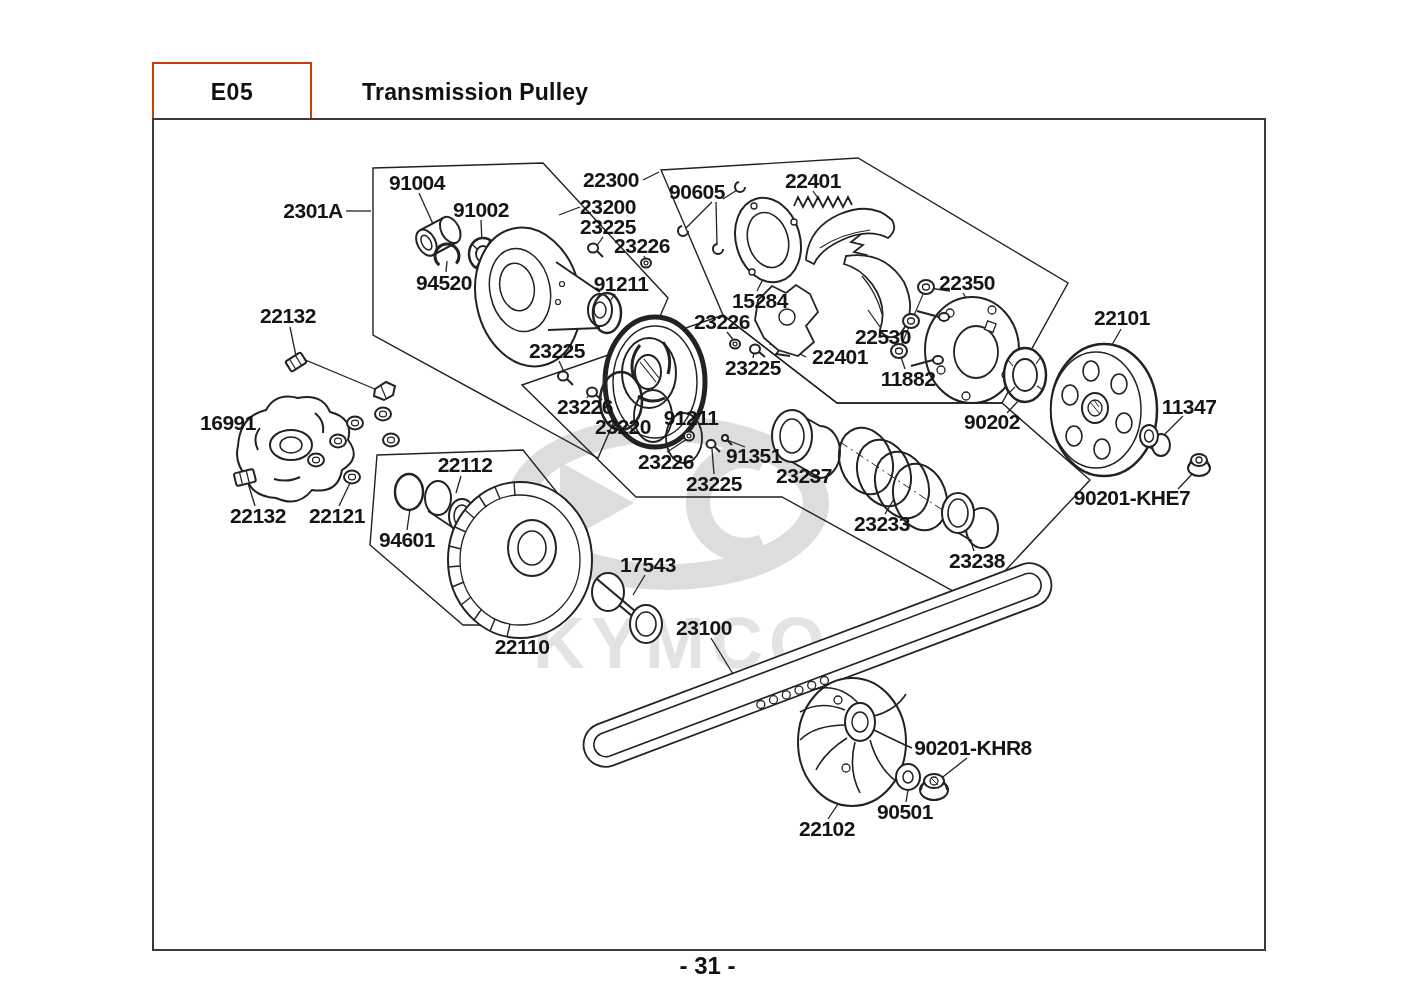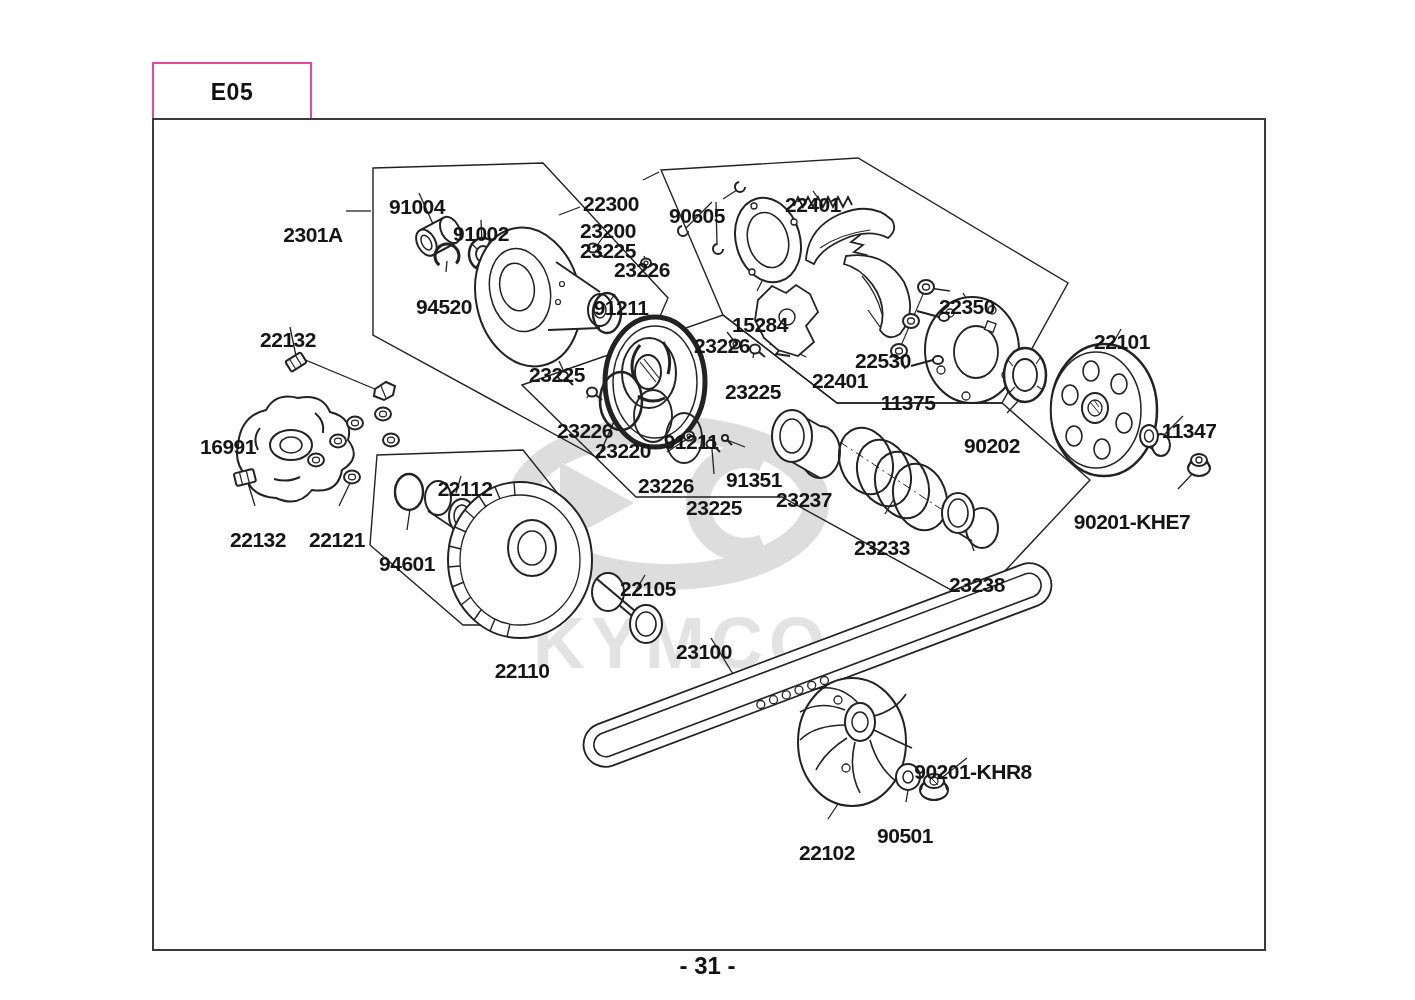--- a/index.html
+++ b/index.html
@@ -1,37 +1,38 @@
 <!DOCTYPE html>
 <html><head>
 <meta charset="utf-8">
 <style>
   html,body{margin:0;padding:0;background:#fff;}
   .page{position:relative;width:1415px;height:1000px;background:#ffffff;overflow:hidden;
         font-family:"Liberation Sans","DejaVu Sans",sans-serif;color:#111;}
-  .code-box{position:absolute;left:152px;top:62px;width:156px;height:56px;border:2px solid #ec4899;
+  .code-box{position:absolute;left:152px;top:62px;width:156px;height:56px;border:2px solid #c2410c;
         background:#fff;display:flex;align-items:center;justify-content:center;
         font-size:23px;font-weight:700;letter-spacing:.5px;}
   .page-title{position:absolute;left:362px;top:79px;font-size:23px;font-weight:700;letter-spacing:.2px;}
   .frame{position:absolute;left:152px;top:118px;width:1110px;height:829px;border:2px solid #3a3a3a;background:#fff;}
   .diagram-svg{position:absolute;left:0;top:0;z-index:2;}
   .labels-layer{position:absolute;left:0;top:0;width:1415px;height:1000px;z-index:3;pointer-events:none;}
   .part-label{position:absolute;transform:translate(-50%,-50%);font-weight:700;font-size:21px;
-        letter-spacing:-0.5px;white-space:nowrap;color:#151515;margin-top:24px;}
+        letter-spacing:-0.5px;white-space:nowrap;color:#151515;}
   .page-number{position:absolute;left:0;top:952px;width:1415px;text-align:center;
         font-size:24px;font-weight:700;z-index:3;}
 </style>
 </head>
 <body>
 
 <div class="page">
 
   <div class="code-box">
     <span>E05</span>
   </div>
+  <div class="page-title">Transmission Pulley</div>
   <div class="frame"></div>
 
   <svg class="diagram-svg" width="1415" height="1000" viewBox="0 0 1415 1000">
 
     <g opacity="0.55">
       <ellipse cx="668" cy="503" rx="148" ry="74" fill="none" stroke="#c3c3c3" stroke-width="26"></ellipse>
       <path d="M560,462 L634,503 L560,544 Z" fill="#c3c3c3"></path>
       <path d="M764,460 A47,47 0 1 0 764,546" fill="none" stroke="#c3c3c3" stroke-width="24"></path>
       <text x="682" y="668" text-anchor="middle" font-family="Liberation Sans, DejaVu Sans, sans-serif" font-size="72" font-weight="700" letter-spacing="6" fill="#c3c3c3" opacity="0.85">KYMCO</text>
     </g>
@@ -416,21 +417,21 @@
       <div class="part-label" style="left: 642px; top: 246px;">23226</div>
       <div class="part-label" style="left: 621px; top: 284px;">91211</div>
       <div class="part-label" style="left: 697px; top: 192px;">90605</div>
       <div class="part-label" style="left: 813px; top: 181px;">22401</div>
       <div class="part-label" style="left: 760px; top: 301px;">15284</div>
       <div class="part-label" style="left: 722px; top: 322px;">23226</div>
       <div class="part-label" style="left: 753px; top: 368px;">23225</div>
       <div class="part-label" style="left: 840px; top: 357px;">22401</div>
       <div class="part-label" style="left: 883px; top: 337px;">22530</div>
       <div class="part-label" style="left: 967px; top: 283px;">22350</div>
-      <div class="part-label" style="left: 908px; top: 379px;">11375</div>
+      <div class="part-label" style="left: 908px; top: 379px;">11882</div>
       <div class="part-label" style="left: 992px; top: 422px;">90202</div>
       <div class="part-label" style="left: 691px; top: 418px;">91211</div>
       <div class="part-label" style="left: 1122px; top: 318px;">22101</div>
       <div class="part-label" style="left: 1189px; top: 407px;">11347</div>
       <div class="part-label" style="left: 1132px; top: 498px;">90201-KHE7</div>
       <div class="part-label" style="left: 288px; top: 316px;">22132</div>
       <div class="part-label" style="left: 228px; top: 423px;">16991</div>
       <div class="part-label" style="left: 258px; top: 516px;">22132</div>
       <div class="part-label" style="left: 337px; top: 516px;">22121</div>
       <div class="part-label" style="left: 465px; top: 465px;">22112</div>
@@ -438,21 +439,21 @@
       <div class="part-label" style="left: 522px; top: 647px;">22110</div>
       <div class="part-label" style="left: 557px; top: 351px;">23225</div>
       <div class="part-label" style="left: 585px; top: 407px;">23226</div>
       <div class="part-label" style="left: 623px; top: 427px;">23220</div>
       <div class="part-label" style="left: 666px; top: 462px;">23226</div>
       <div class="part-label" style="left: 754px; top: 456px;">91351</div>
       <div class="part-label" style="left: 714px; top: 484px;">23225</div>
       <div class="part-label" style="left: 804px; top: 476px;">23237</div>
       <div class="part-label" style="left: 882px; top: 524px; text-align: right;">23233</div>
       <div class="part-label" style="left: 977px; top: 561px;">23238</div>
-      <div class="part-label" style="left: 648px; top: 565px;">22105</div>
+      <div class="part-label" style="left: 648px; top: 565px;">17543</div>
       <div class="part-label" style="left: 704px; top: 628px;">23100</div>
       <div class="part-label" style="left: 973px; top: 748px;">90201-KHR8</div>
       <div class="part-label" style="left: 905px; top: 812px;">90501</div>
       <div class="part-label" style="left: 827px; top: 829px;">22102</div>
     </div>
 
   <div class="page-number">- 31 -</div>
 </div>
 
 </body></html>

